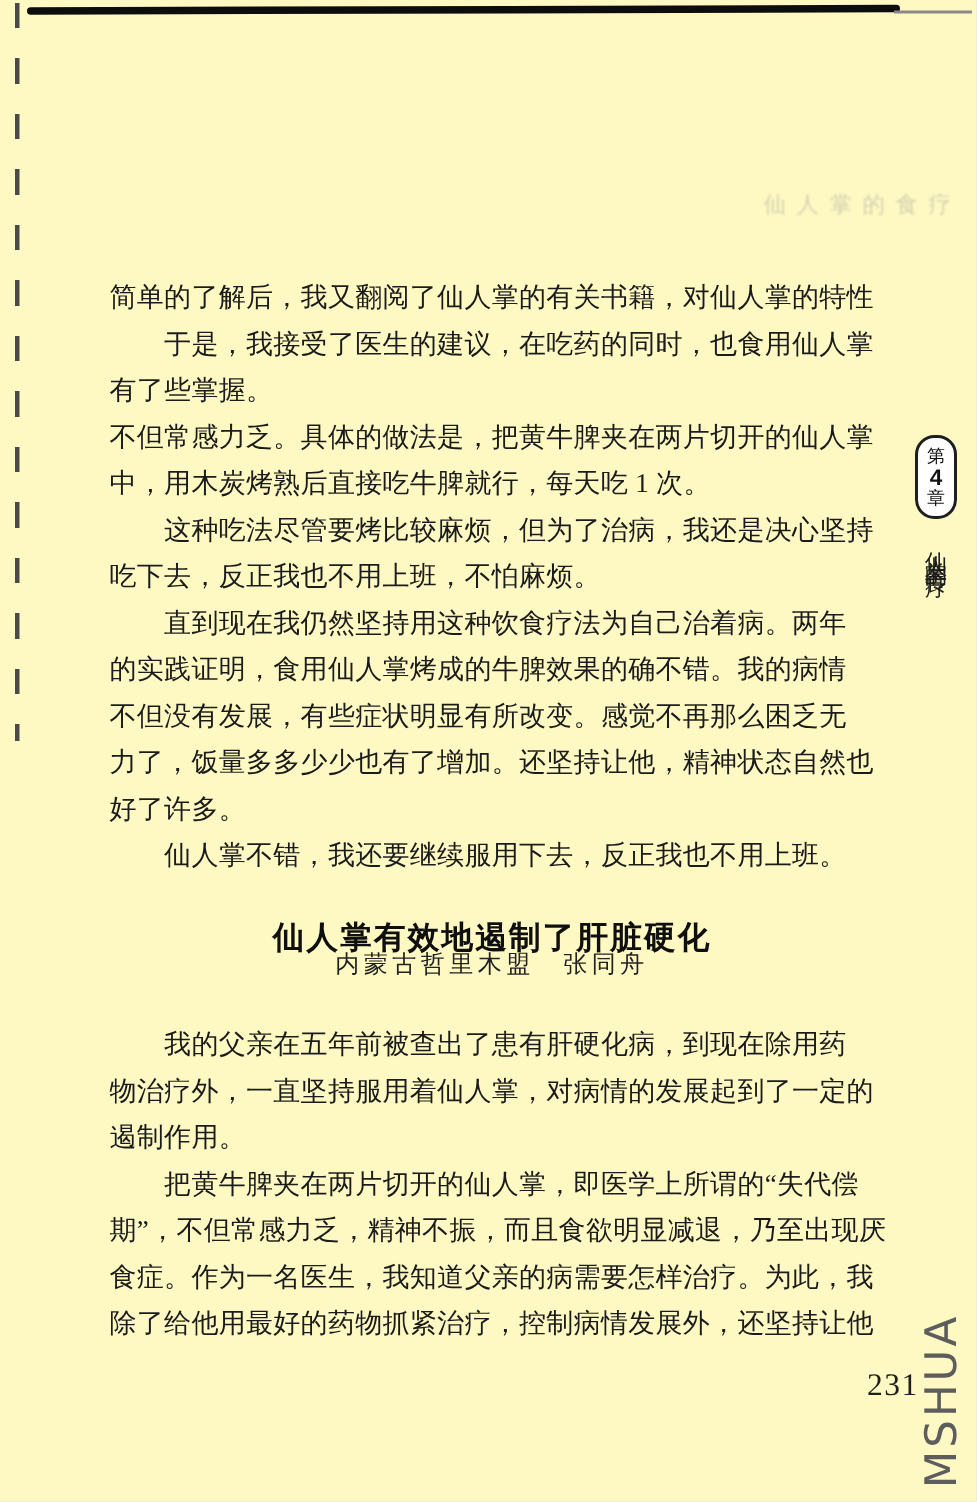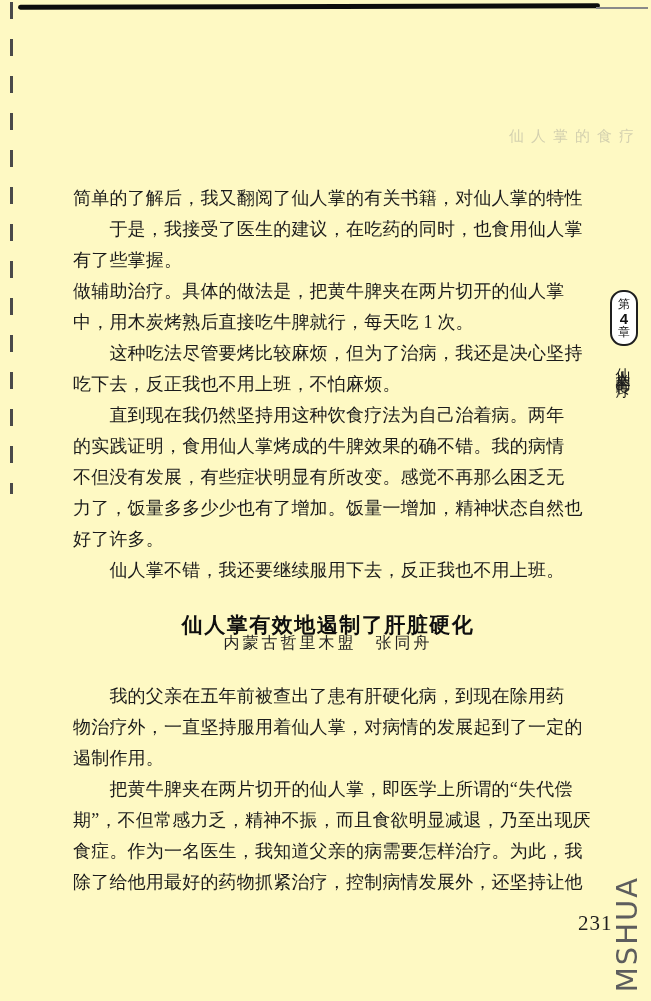--- a/index.html
+++ b/index.html
@@ -80,28 +80,28 @@
   <div class="top-edge-line"></div>
   <div class="top-edge-line-tail"></div>
   <div class="left-dash-line"></div>
 
   <div class="running-header">仙人掌的食疗</div>
 
   <div class="body-text section-1">
     <div class="text-line">简单的了解后，我又翻阅了仙人掌的有关书籍，对仙人掌的特性</div>
     <div class="text-line">　　于是，我接受了医生的建议，在吃药的同时，也食用仙人掌</div>
     <div class="text-line">有了些掌握。</div>
-    <div class="text-line">做辅助治疗。具体的做法是，把黄牛脾夹在两片切开的仙人掌</div>
+    <div class="text-line">不但常感力乏。具体的做法是，把黄牛脾夹在两片切开的仙人掌</div>
     <div class="text-line">中，用木炭烤熟后直接吃牛脾就行，每天吃 1 次。</div>
     <div class="text-line">　　这种吃法尽管要烤比较麻烦，但为了治病，我还是决心坚持</div>
     <div class="text-line">吃下去，反正我也不用上班，不怕麻烦。</div>
     <div class="text-line">　　直到现在我仍然坚持用这种饮食疗法为自己治着病。两年</div>
     <div class="text-line">的实践证明，食用仙人掌烤成的牛脾效果的确不错。我的病情</div>
     <div class="text-line">不但没有发展，有些症状明显有所改变。感觉不再那么困乏无</div>
-    <div class="text-line">力了，饭量多多少少也有了增加。饭量一增加，精神状态自然也</div>
+    <div class="text-line">力了，饭量多多少少也有了增加。还坚持让他，精神状态自然也</div>
     <div class="text-line">好了许多。</div>
     <div class="text-line">　　仙人掌不错，我还要继续服用下去，反正我也不用上班。</div>
   </div>
 
   <div class="article-heading">仙人掌有效地遏制了肝脏硬化</div>
   <div class="article-byline">内蒙古哲里木盟　张同舟</div>
 
   <div class="body-text section-2">
     <div class="text-line">　　我的父亲在五年前被查出了患有肝硬化病，到现在除用药</div>
     <div class="text-line">物治疗外，一直坚持服用着仙人掌，对病情的发展起到了一定的</div>

